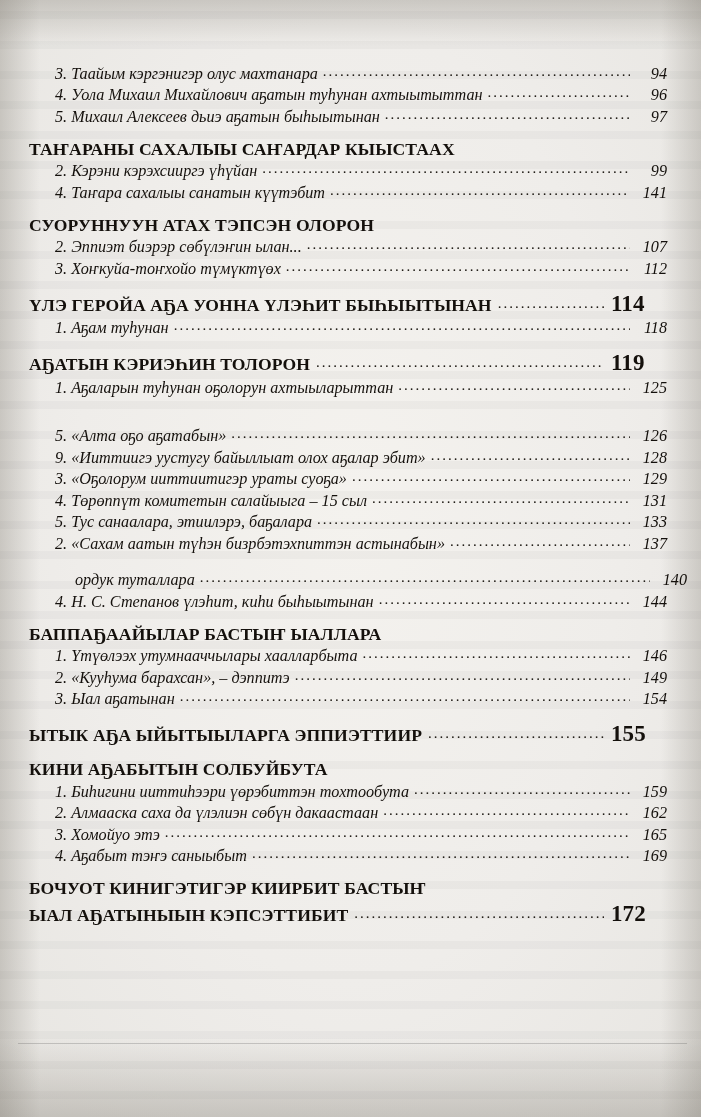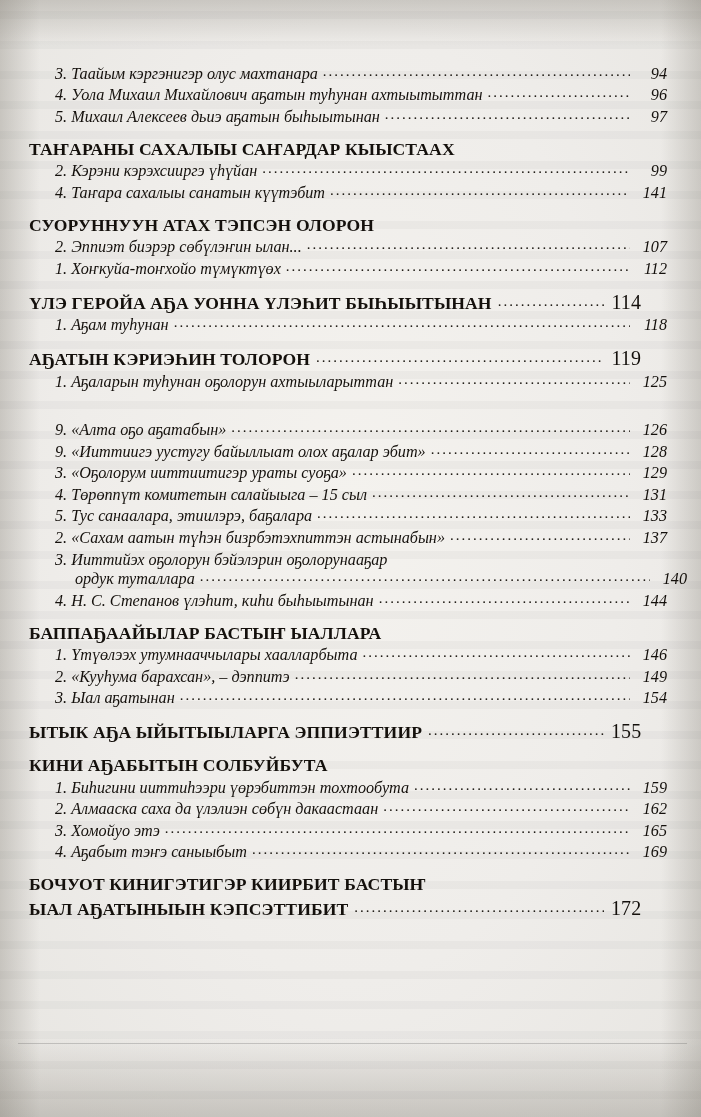--- a/index.html
+++ b/index.html
@@ -84,21 +84,21 @@
 
   
   .section {
     font-weight: bold;
     font-size: 17.6px;
     letter-spacing: 0.1px;
     margin-top: 12px;
     margin-bottom: 2px;
   }
   .section .txt { padding-right: 6px; text-align: right; }
-  .section .pg { font-weight: normal; font-size: 20px; }
+  .section .pg { font-weight: bold; font-size: 23px; }
 
   
   .item {
     font-style: italic;
     font-size: 16.2px;
     padding-left: 26px;
     margin-top: 2.5px;
   }
   .item .txt { padding-right: 5px; }
   .item .pg { font-style: italic; font-size: 16.2px; }
@@ -173,21 +173,21 @@
         <span class="txt">СУОРУННУУН АТАХ ТЭПСЭН ОЛОРОН</span>
         <span class="leader"></span>
         <span class="pg" style="min-width: 0px; padding: 0px;"></span>
       </div>
       <div class="entry item">
         <span class="txt">2. Эппиэт биэрэр сөбүлэҥин ылан...</span>
         <span class="leader"></span>
         <span class="pg">107</span>
       </div>
       <div class="entry item">
-        <span class="txt">1. Хоҥкуйа-тоҥхойо түмүктүөх</span>
+        <span class="txt">3. Хоҥкуйа-тоҥхойо түмүктүөх</span>
         <span class="leader"></span>
         <span class="pg">112</span>
       </div>
       <div class="entry section">
         <span class="txt">ҮЛЭ ГЕРОЙА АҔА УОННА ҮЛЭҺИТ БЫҺЫЫТЫНАН</span>
         <span class="leader"></span>
         <span class="pg">114</span>
       </div>
       <div class="entry item">
         <span class="txt">1. Аҕам туһунан</span>
@@ -202,21 +202,21 @@
       <div class="entry item">
         <span class="txt">1. Аҕаларын туһунан оҕолорун ахтыыларыттан</span>
         <span class="leader"></span>
         <span class="pg">125</span>
       </div>
       <div class="entry section noleader">
         <span class="leader"></span>
         <span class="pg" style="min-width: 0px; padding: 0px;"></span>
       </div>
       <div class="entry item">
-        <span class="txt">9. «Алта оҕо аҕатабын»</span>
+        <span class="txt">5. «Алта оҕо аҕатабын»</span>
         <span class="leader"></span>
         <span class="pg">126</span>
       </div>
       <div class="entry item">
         <span class="txt">9. «Ииттиигэ уустугу байыллыат олох аҕалар эбит»</span>
         <span class="leader"></span>
         <span class="pg">128</span>
       </div>
       <div class="entry item">
         <span class="txt">3. «Оҕолорум ииттиитигэр ураты суоҕа»</span>
@@ -232,21 +232,20 @@
         <span class="txt">5. Тус санаалара, этиилэрэ, баҕалара</span>
         <span class="leader"></span>
         <span class="pg">133</span>
       </div>
       <div class="entry item">
         <span class="txt">2. «Сахам аатын түһэн бизрбэтэхпиттэн астынабын»</span>
         <span class="leader"></span>
         <span class="pg">137</span>
       </div>
       <div class="entry item noleader">
-        <span class="txt">3. Ииттийэх оҕолорун бэйэлэрин оҕолорунааҕар</span>
         <span class="leader"></span>
         <span class="pg" style="min-width: 0px; padding: 0px;"></span>
       </div>
       <div class="entry item" style="margin-top: 0px; padding-left: 46px;">
         <span class="txt">ордук туталлара</span>
         <span class="leader"></span>
         <span class="pg">140</span>
       </div>
       <div class="entry item">
         <span class="txt">4. Н. С. Степанов үлэһит, киһи быһыытынан</span>

